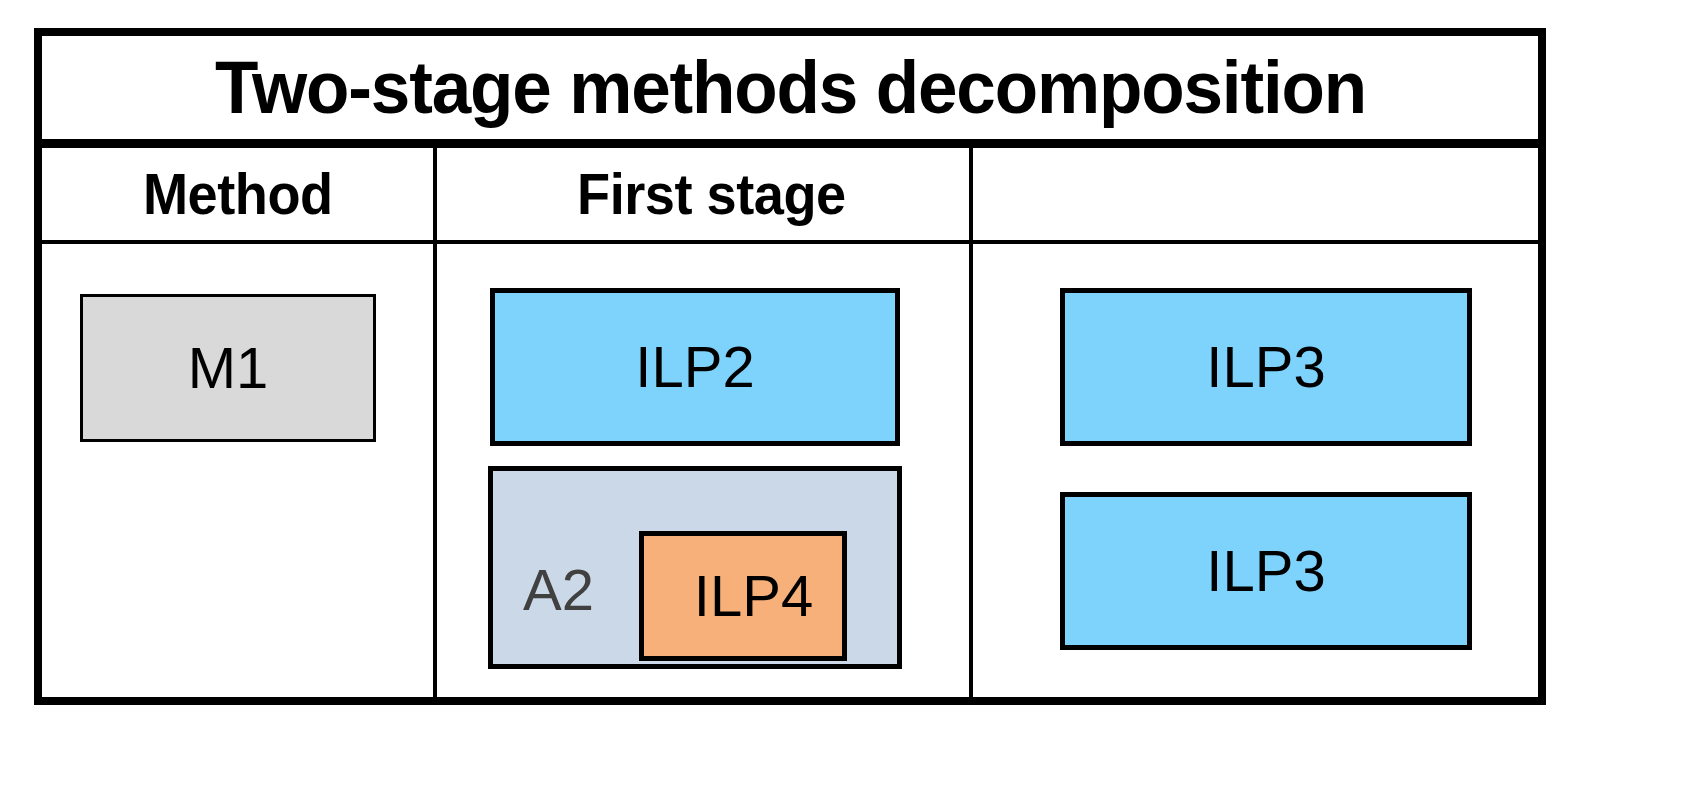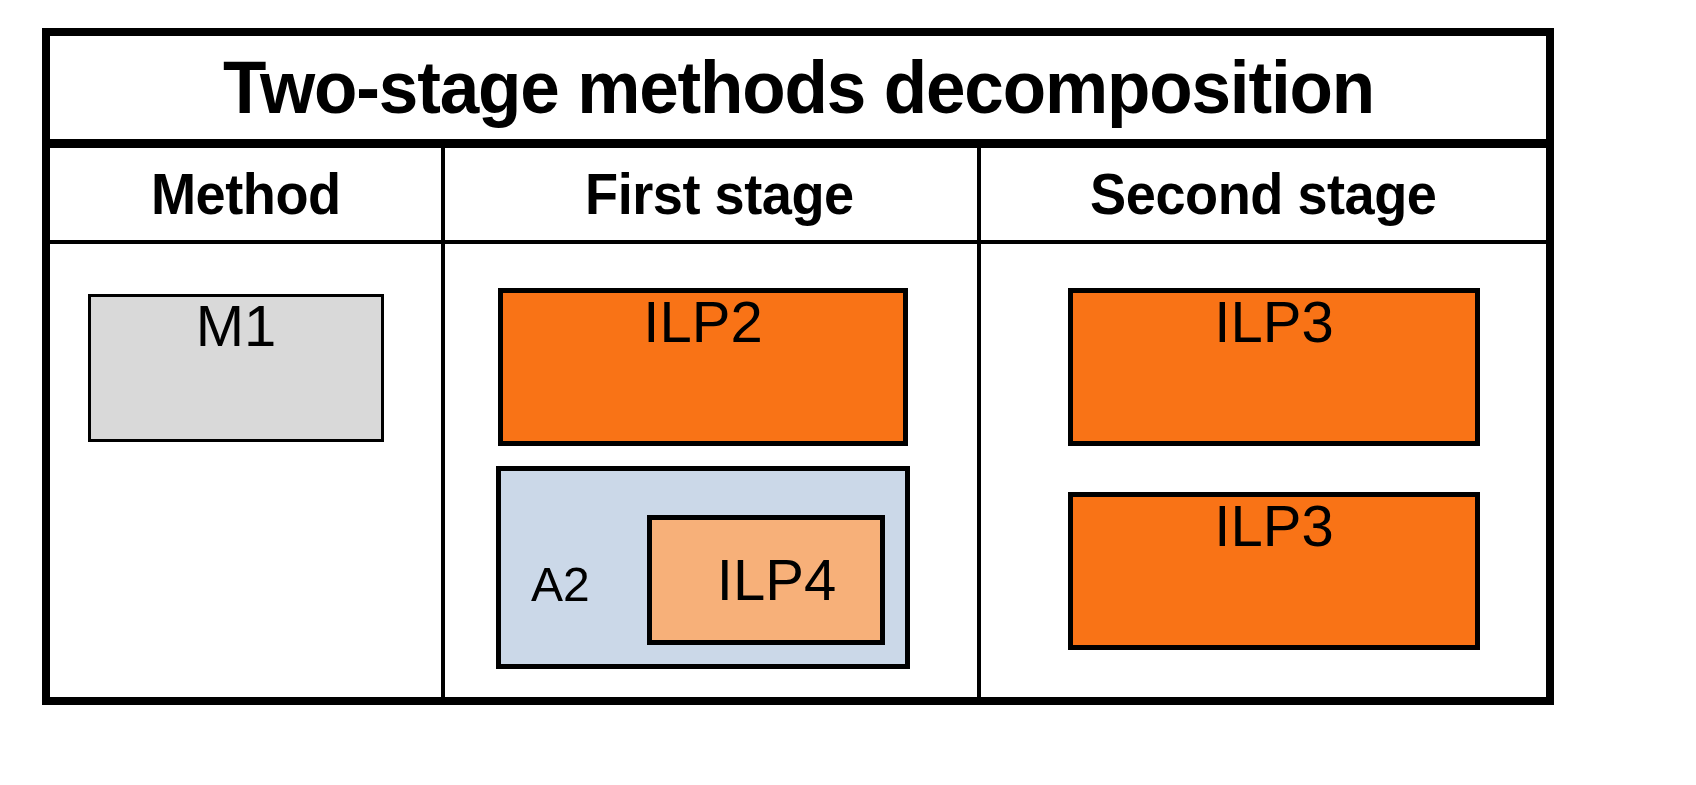--- a/index.html
+++ b/index.html
@@ -25,21 +25,20 @@
   
   .table-frame {
     position: absolute;
     left: 34px;
     top: 28px;
     width: 1496px;   
     height: 661px;
     border: 8px solid #000000;
     box-sizing: content-box;
     background: #ffffff;
-    margin-left: 8px;
   }
 
   
   .title-band {
     position: absolute;
     left: 0;
     top: 0;
     width: 1496px;
     height: 112px;
     border-bottom: 9px solid #000000;
@@ -103,52 +102,52 @@
     background: #000000;
   }
   .col-sep.header-sep { height: 92px; }
   .col-sep.body-sep   { height: 453px; }
 
   
   .node {
     position: absolute;
     box-sizing: border-box;
     display: flex;
-    align-items: flex-start;
+    align-items: center;
     justify-content: center;
   }
   .node-label {
     font-size: 58px;
     font-weight: normal;
     color: #000000;
     line-height: 1;
     white-space: nowrap;
   }
 
   .node.gray {
     background: #d9d9d9;
     border: 3px solid #000000;
   }
   .node.orange {
-    background: #f97316;
+    background: #7dd3fc;
     border: 5px solid #000000;
   }
   .node.blue {
     background: #cbd8e8;
     border: 5px solid #000000;
   }
 
   
   .node.composite {
     display: block;
   }
   .composite-label {
     position: absolute;
-    font-size: 48px;
-    color: #000000;
+    font-size: 58px;
+    color: #404040;
     line-height: 1;
     white-space: nowrap;
   }
   .nested {
     position: absolute;
     box-sizing: border-box;
     display: flex;
     align-items: center;
     justify-content: center;
     background: #f7b079;
@@ -171,23 +170,20 @@
       <div class="col-sep header-sep" style="left:927px;"></div>
 
       <div class="header-cell" style="left:0px; width:391px;">
         <span class="header-text">Method</span>
       </div>
 
       <div class="header-cell" style="left:395px; width:532px;padding-left:8px;">
         <span class="header-text">First stage</span>
       </div>
 
-      <div class="header-cell" style="left:931px; width:565px;">
-        <span class="header-text">Second stage</span>
-      </div>
     </div>
 
     <div class="body-band">
 
       <div class="col-sep body-sep" style="left:391px;"></div>
       <div class="col-sep body-sep" style="left:927px;"></div>
 
       <div class="node gray" style="left:38px; top:50px; width:296px; height:148px;">
         <span class="node-label">M1</span>
       </div>
@@ -196,21 +192,21 @@
         <span class="node-label">ILP2</span>
       </div>
 
       <div class="node orange" style="left:1018px; top:44px; width:412px; height:158px;">
         <span class="node-label">ILP3</span>
       </div>
 
 
       <div class="node blue composite" style="left:446px; top:222px; width:414px; height:203px;">
         <span class="composite-label" style="left:30px; top:90px;">A2</span>
-        <div class="nested" style="left:146px; top:44px; width:238px; height:130px;padding-left:21px;">
+        <div class="nested" style="left:146px; top:60px; width:208px; height:130px;padding-left:21px;">
           <span class="node-label">ILP4</span>
         </div>
       </div>
 
       <div class="node orange" style="left:1018px; top:248px; width:412px; height:158px;">
         <span class="node-label">ILP3</span>
       </div>
 
     </div>
   </div>

